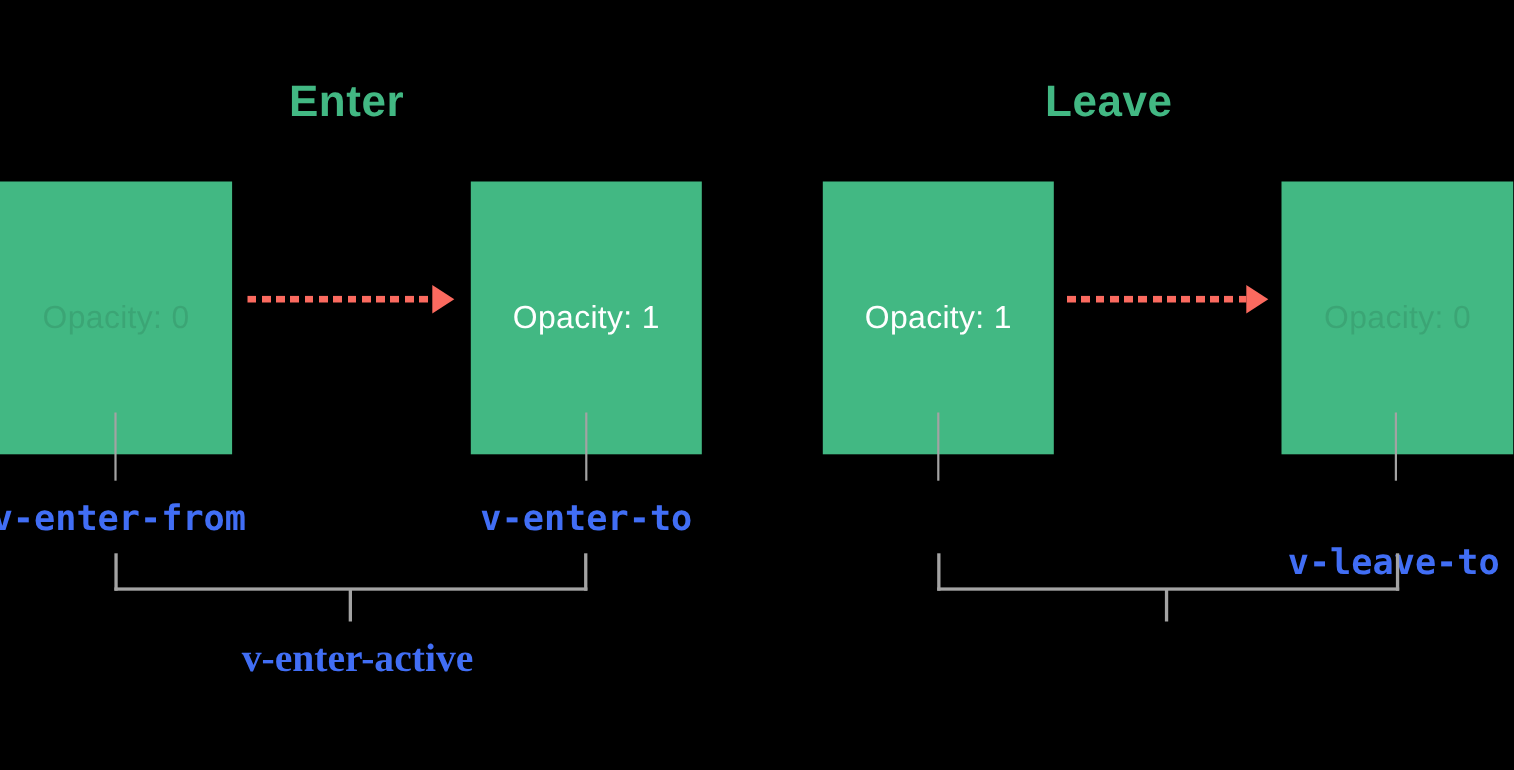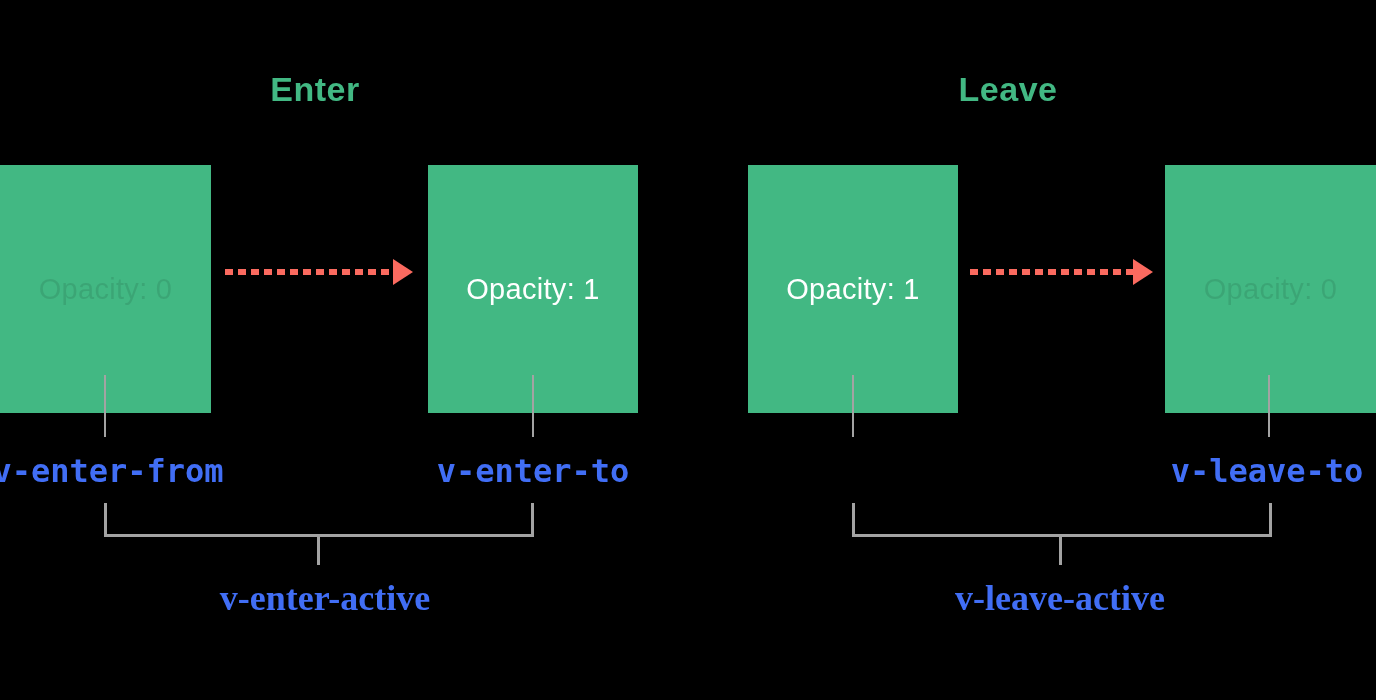--- a/index.html
+++ b/index.html
@@ -13,21 +13,21 @@
     height: 700px;
     background: #000000;
     overflow: hidden;
     font-family: "Liberation Sans", sans-serif;
   }
   .title {
     position: absolute;
     top: 70px;
     transform: translateX(-50%);
     color: var(--green, #42b883);
-    font-size: 34px;
+    font-size: 40px;
     font-weight: 700;
     letter-spacing: 0.5px;
     white-space: nowrap;
   }
   .box {
     position: absolute;
     top: 165px;
     width: 210px;
     height: 248px;
     background: var(--green, #42b883);
@@ -116,21 +116,21 @@
   #arrow-enter-head { left: 393px; }
   #arrow-leave-line { left: 970px; width: 163px; }
   #arrow-leave-head { left: 1133px; }
   #stem-enter-from { left: 104px; }
   #stem-enter-to   { left: 532px; }
   #stem-leave-from { left: 852px; }
   #stem-leave-to   { left: 1268px; }
   #label-enter-from { left: 108px; }
   #label-enter-to   { left: 533px; }
   #label-leave-from { left: 855px; }
-  #label-leave-to   { left: 1267px; }
+  #label-leave-to   { left: 1267px; margin-top: 40px; }
   #bracket-enter { left: 104px; width: 430px; }
   #bracket-stem-enter { left: 317px; }
   #bracket-leave { left: 852px; width: 420px; }
   #bracket-stem-leave { left: 1059px; }
   #label-enter-active { left: 325px; }
   #label-leave-active { left: 1060px; }
 </style>
 </head>
 <body style="background: rgb(0, 0, 0);">
 
@@ -166,15 +166,14 @@
   <div class="class-label" id="label-enter-from">v-enter-from</div>
   <div class="class-label" id="label-enter-to">v-enter-to</div>
   <div class="class-label" id="label-leave-to">v-leave-to</div>
 
   <div class="bracket" id="bracket-enter"></div>
   <div class="bracket-stem" id="bracket-stem-enter"></div>
   <div class="bracket" id="bracket-leave"></div>
   <div class="bracket-stem" id="bracket-stem-leave"></div>
 
   <div class="active-label" id="label-enter-active">v-enter-active</div>
-  <div class="active-label" id="label-leave-active">v-leave-active</div>
 
 </div>
 
 </body></html>

